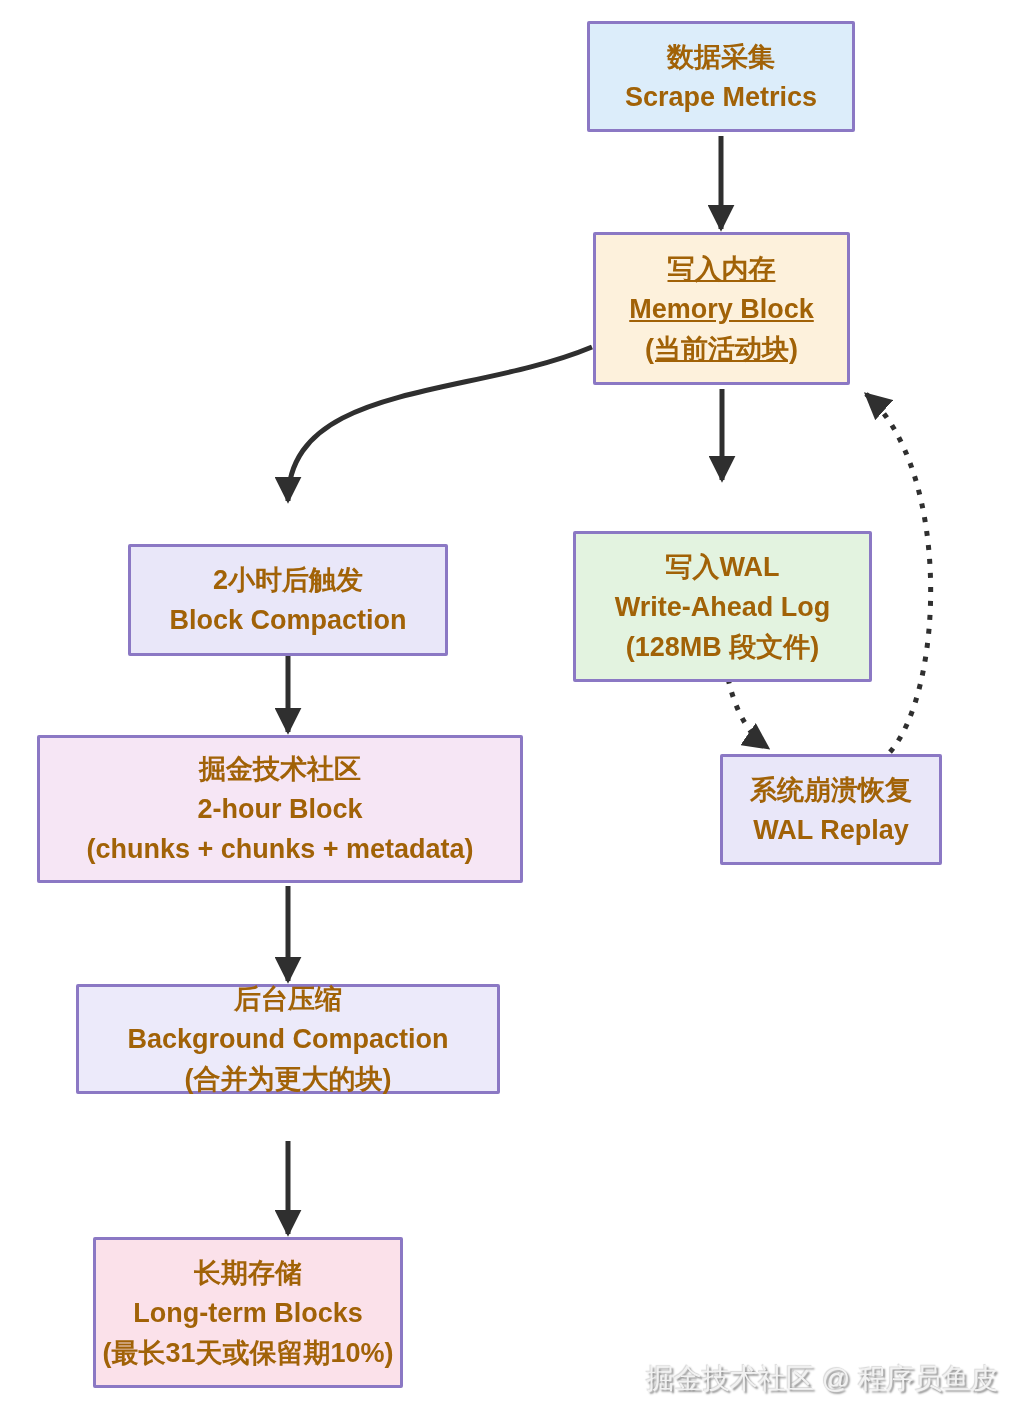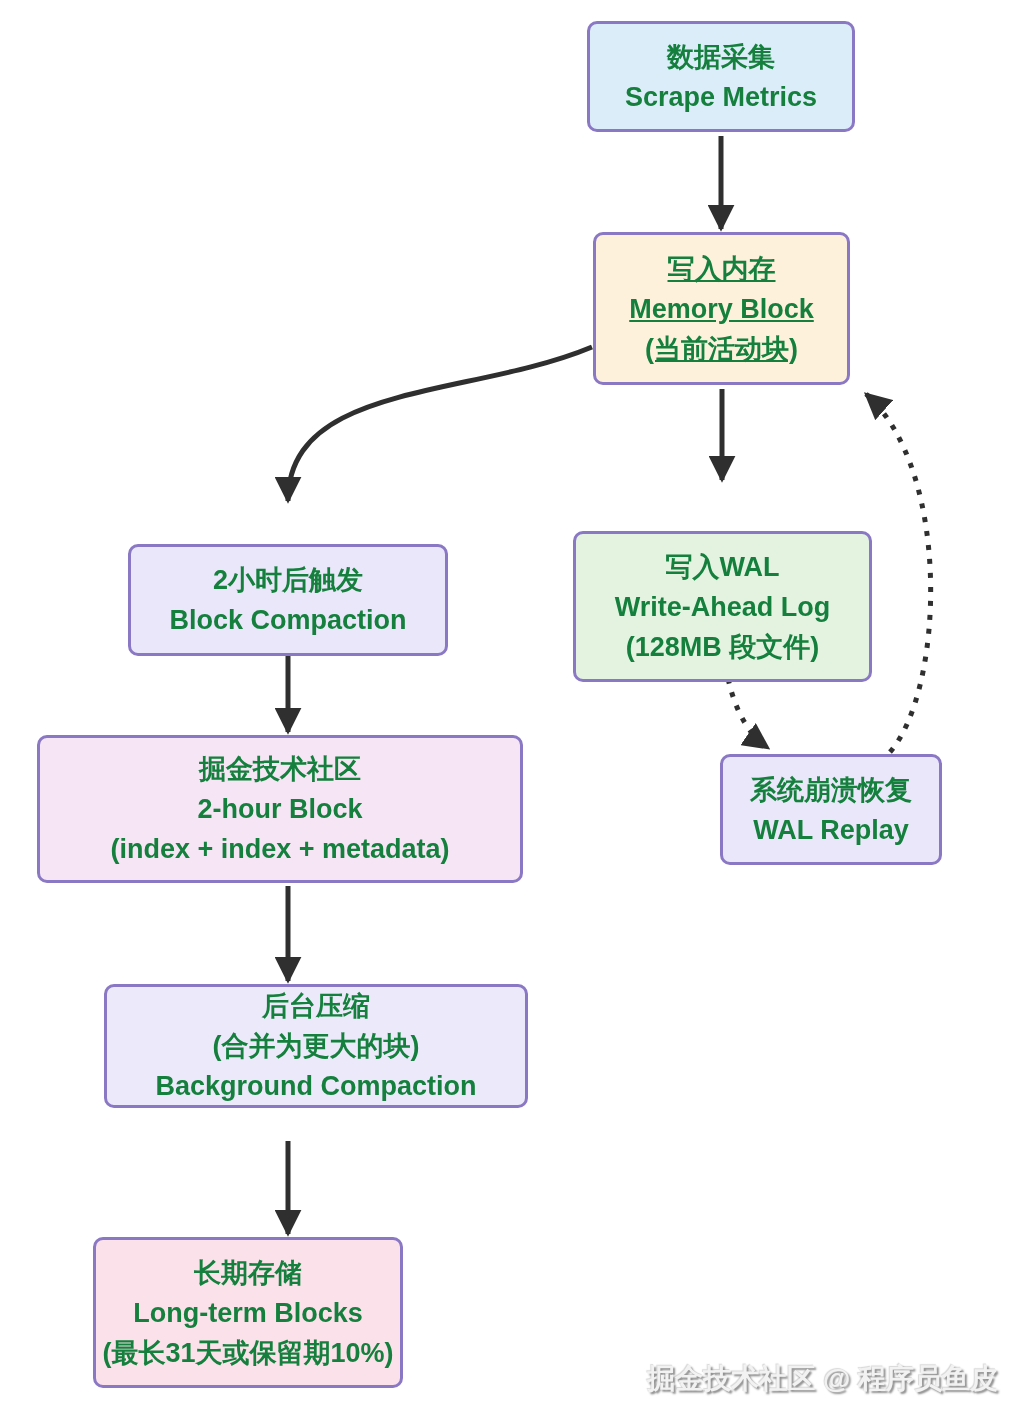--- a/index.html
+++ b/index.html
@@ -12,49 +12,49 @@
   }
   #arrow-layer {
     position: absolute; left: 0; top: 0;
     width: 1024px; height: 1424px;
     z-index: 1;
   }
   .node {
     position: absolute;
     z-index: 2;
     border: 3px solid #8b78c4;
-    border-radius: 10px;
+    border-radius: 2px;
     display: flex;
     flex-direction: column;
     align-items: center;
     justify-content: center;
     text-align: center;
-    color: #15803d;
+    color: #a16207;
     font-size: 27px;
     font-weight: 600;
     line-height: 40px;
   }
   .node span { display: block; white-space: nowrap; }
 
   
   #n-scrape      { left: 587px; top:   21px; width: 268px; height: 111px; }
   #n-memory      { left: 593px; top:  232px; width: 257px; height: 153px; text-decoration: underline; }
   #n-wal         { left: 573px; top:  483px; width: 299px; height: 151px; margin-top: 48px; }
   #n-compaction  { left: 128px; top:  504px; width: 320px; height: 112px; }
   #n-2hour       { left:  37px; top:  735px; width: 486px; height: 148px; }
   #n-replay      { left: 720px; top:  754px; width: 222px; height: 111px; }
-  #n-bgcompact   { left:  76px; top:  984px; width: 424px; height: 124px; margin-left: 28px; }
+  #n-bgcompact   { left:  76px; top:  984px; width: 424px; height: 110px; }
   #n-longterm    { left:  93px; top: 1237px; width: 310px; height: 151px; }
 
   .watermark {
     position: absolute;
     right: 26px; top: 1360px;
     z-index: 3;
     font-size: 28px;
-    font-weight: 700;
+    font-weight: 400;
     color: #f2f2f2;
     text-shadow: 2px 2px 2px #8e8e8e, -1px -1px 1px #d8d8d8;
     white-space: nowrap;
   }
 </style>
 </head>
 <body>
 
 <svg id="arrow-layer" viewBox="0 0 1024 1424" xmlns="http://www.w3.org/2000/svg">
   <defs>
@@ -92,32 +92,32 @@
 </div>
 
 <div class="node" id="n-compaction" style="background: rgb(233, 231, 249); border-color: rgb(139, 120, 196); margin-top: 40px;">
   <span>2小时后触发</span>
   <span>Block Compaction</span>
 </div>
 
 <div class="node" id="n-2hour" style="background: rgb(246, 230, 245); border-color: rgb(139, 120, 196);">
   <span>掘金技术社区</span>
   <span>2-hour Block</span>
-  <span>(index + index + metadata)</span>
+  <span>(chunks + chunks + metadata)</span>
 </div>
 
 <div class="node" id="n-replay" style="background: rgb(233, 231, 249); border-color: rgb(139, 120, 196);">
   <span>系统崩溃恢复</span>
   <span>WAL Replay</span>
 </div>
 
 <div class="node" id="n-bgcompact" style="background: rgb(236, 234, 250); border-color: rgb(139, 120, 196);">
   <span>后台压缩</span>
+  <span>Background Compaction</span>
   <span>(合并为更大的块)</span>
-  <span>Background Compaction</span>
 </div>
 
 <div class="node" id="n-longterm" style="background: rgb(251, 225, 234); border-color: rgb(139, 120, 196);">
   <span>长期存储</span>
   <span>Long-term Blocks</span>
   <span>(最长31天或保留期10%)</span>
 </div>
 
 <div class="watermark">掘金技术社区 @ 程序员鱼皮</div>
 

